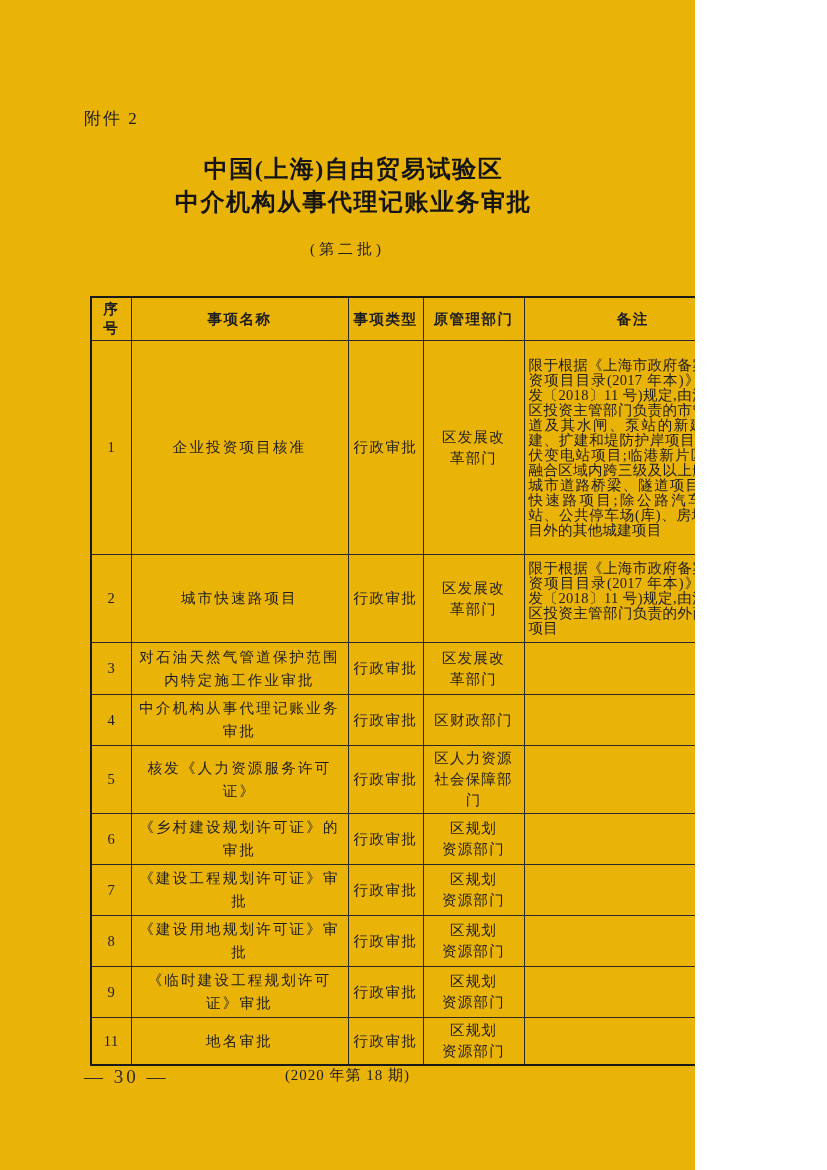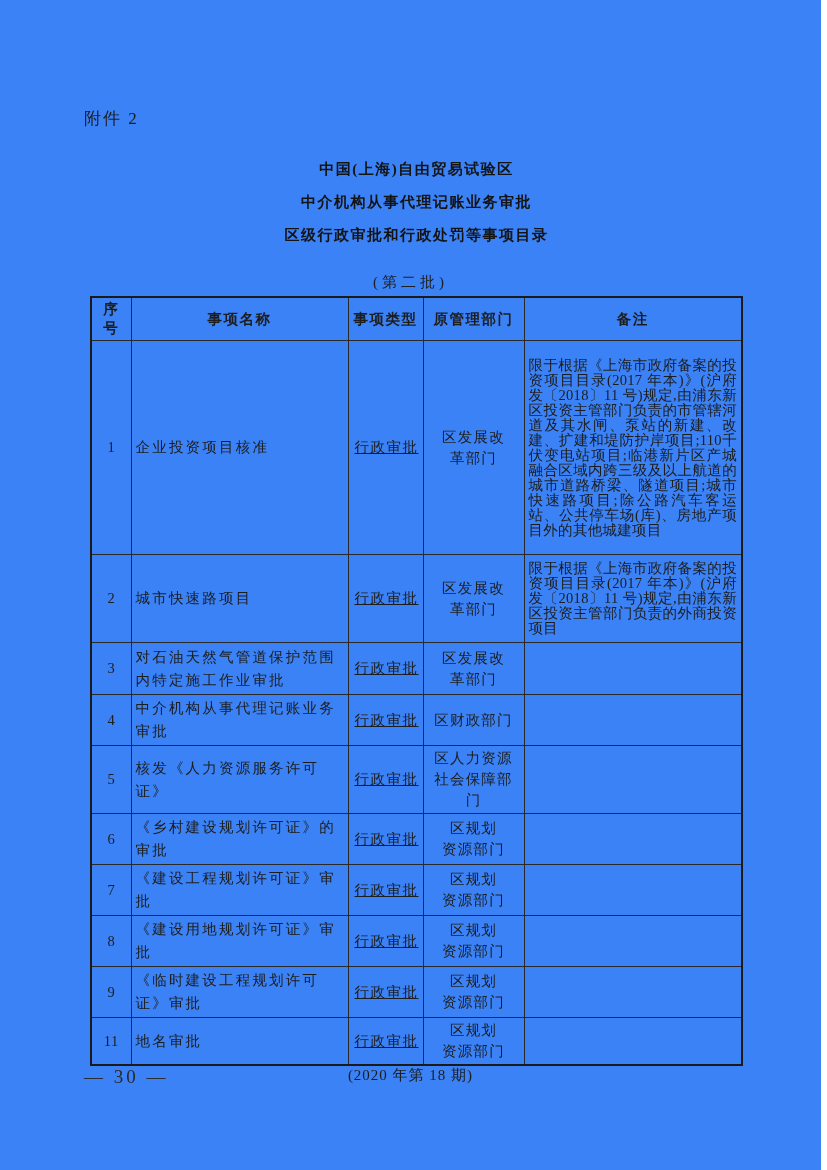--- a/index.html
+++ b/index.html
@@ -1,40 +1,40 @@
 <!DOCTYPE html>
 <html lang="zh"><head>
 <meta charset="utf-8">
 <style>
   html, body { margin: 0; padding: 0; background: #ffffff; }
   .page {
     position: relative;
-    width: 821px;
+    width: 695px;
     height: 1170px;
-    background: #3b82f6;
+    background: #eab308;
     font-family: "Liberation Serif", serif;
     color: #1d1d1d;
     overflow: hidden;
   }
   .attachment-label {
     position: absolute;
     left: 84px;
     top: 107px;
     font-size: 17px;
     letter-spacing: 2px;
   }
   .title-block {
     position: absolute;
     left: 0;
     right: 0;
     top: 153px;
     text-align: center;
   }
   .title-line {
-    font-size: 15px;
+    font-size: 24px;
     font-weight: bold;
     line-height: 33px;
     letter-spacing: 1.5px;
     color: #141414;
     padding-left: 12px;
   }
   .subtitle {
     margin-top: 21px;
     font-size: 15px;
     font-weight: normal;
@@ -61,22 +61,22 @@
   table.doc-table { border: 2px solid #1a1a1a; }
   table.doc-table th {
     font-family: "Liberation Sans", sans-serif;
     font-weight: bold;
     font-size: 14.5px;
     height: 38px;
     letter-spacing: 1.5px;
     text-align: center;
   }
   td.no   { text-align: center; letter-spacing: 0.5px; }
-  td.name { text-align: left; padding: 4px 9px; letter-spacing: 2.2px; line-height: 23px; margin-top: 16px; }
-  td.type { text-align: right; letter-spacing: 1.5px; text-decoration: underline; }
+  td.name { text-align: center; padding: 4px 9px; letter-spacing: 2.2px; line-height: 23px; margin-top: 16px; }
+  td.type { text-align: center; letter-spacing: 1.5px; }
   td.dept { text-align: center; white-space: pre-line; line-height: 21px; letter-spacing: 1.2px; margin-left: 12px; }
   td.remark {
     text-align: justify;
     text-justify: inter-character;
     padding: 5px 7px;
     line-height: 15px;
     letter-spacing: 0.3px;
   }
   .footer-page {
     position: absolute;
@@ -101,21 +101,20 @@
 </head>
 <body>
 
 <div class="page">
 
   <div class="attachment-label">附件 2</div>
 
   <div class="title-block">
     <div class="title-line">中国(上海)自由贸易试验区</div>
     <div class="title-line">中介机构从事代理记账业务审批</div>
-    <div class="title-line">区级行政审批和行政处罚等事项目录</div>
     <div class="subtitle">(第二批)</div>
   </div>
 
   <table class="doc-table">
     <colgroup>
       <col style="width:40px">
       <col style="width:217px">
       <col style="width:75px">
       <col style="width:101px">
       <col style="width:218px">

